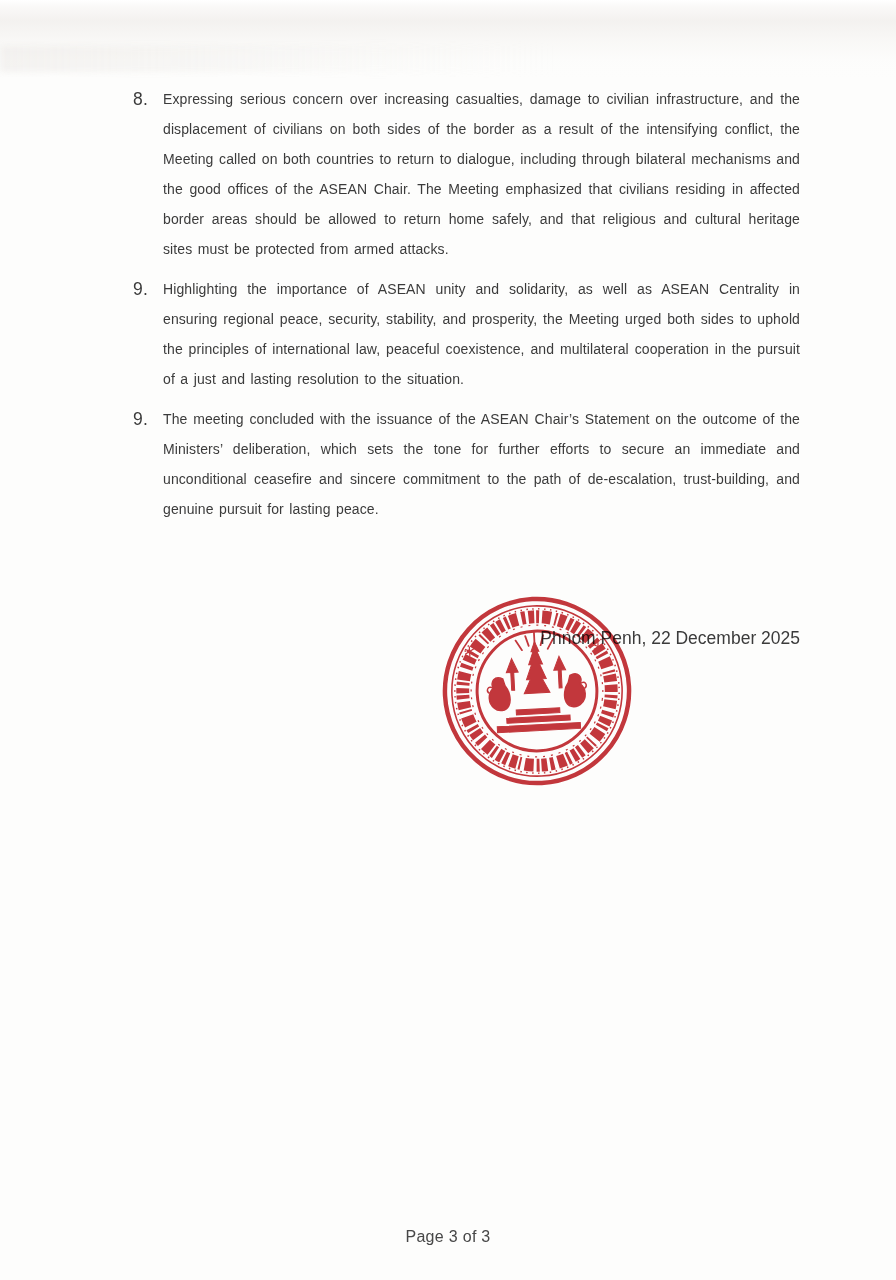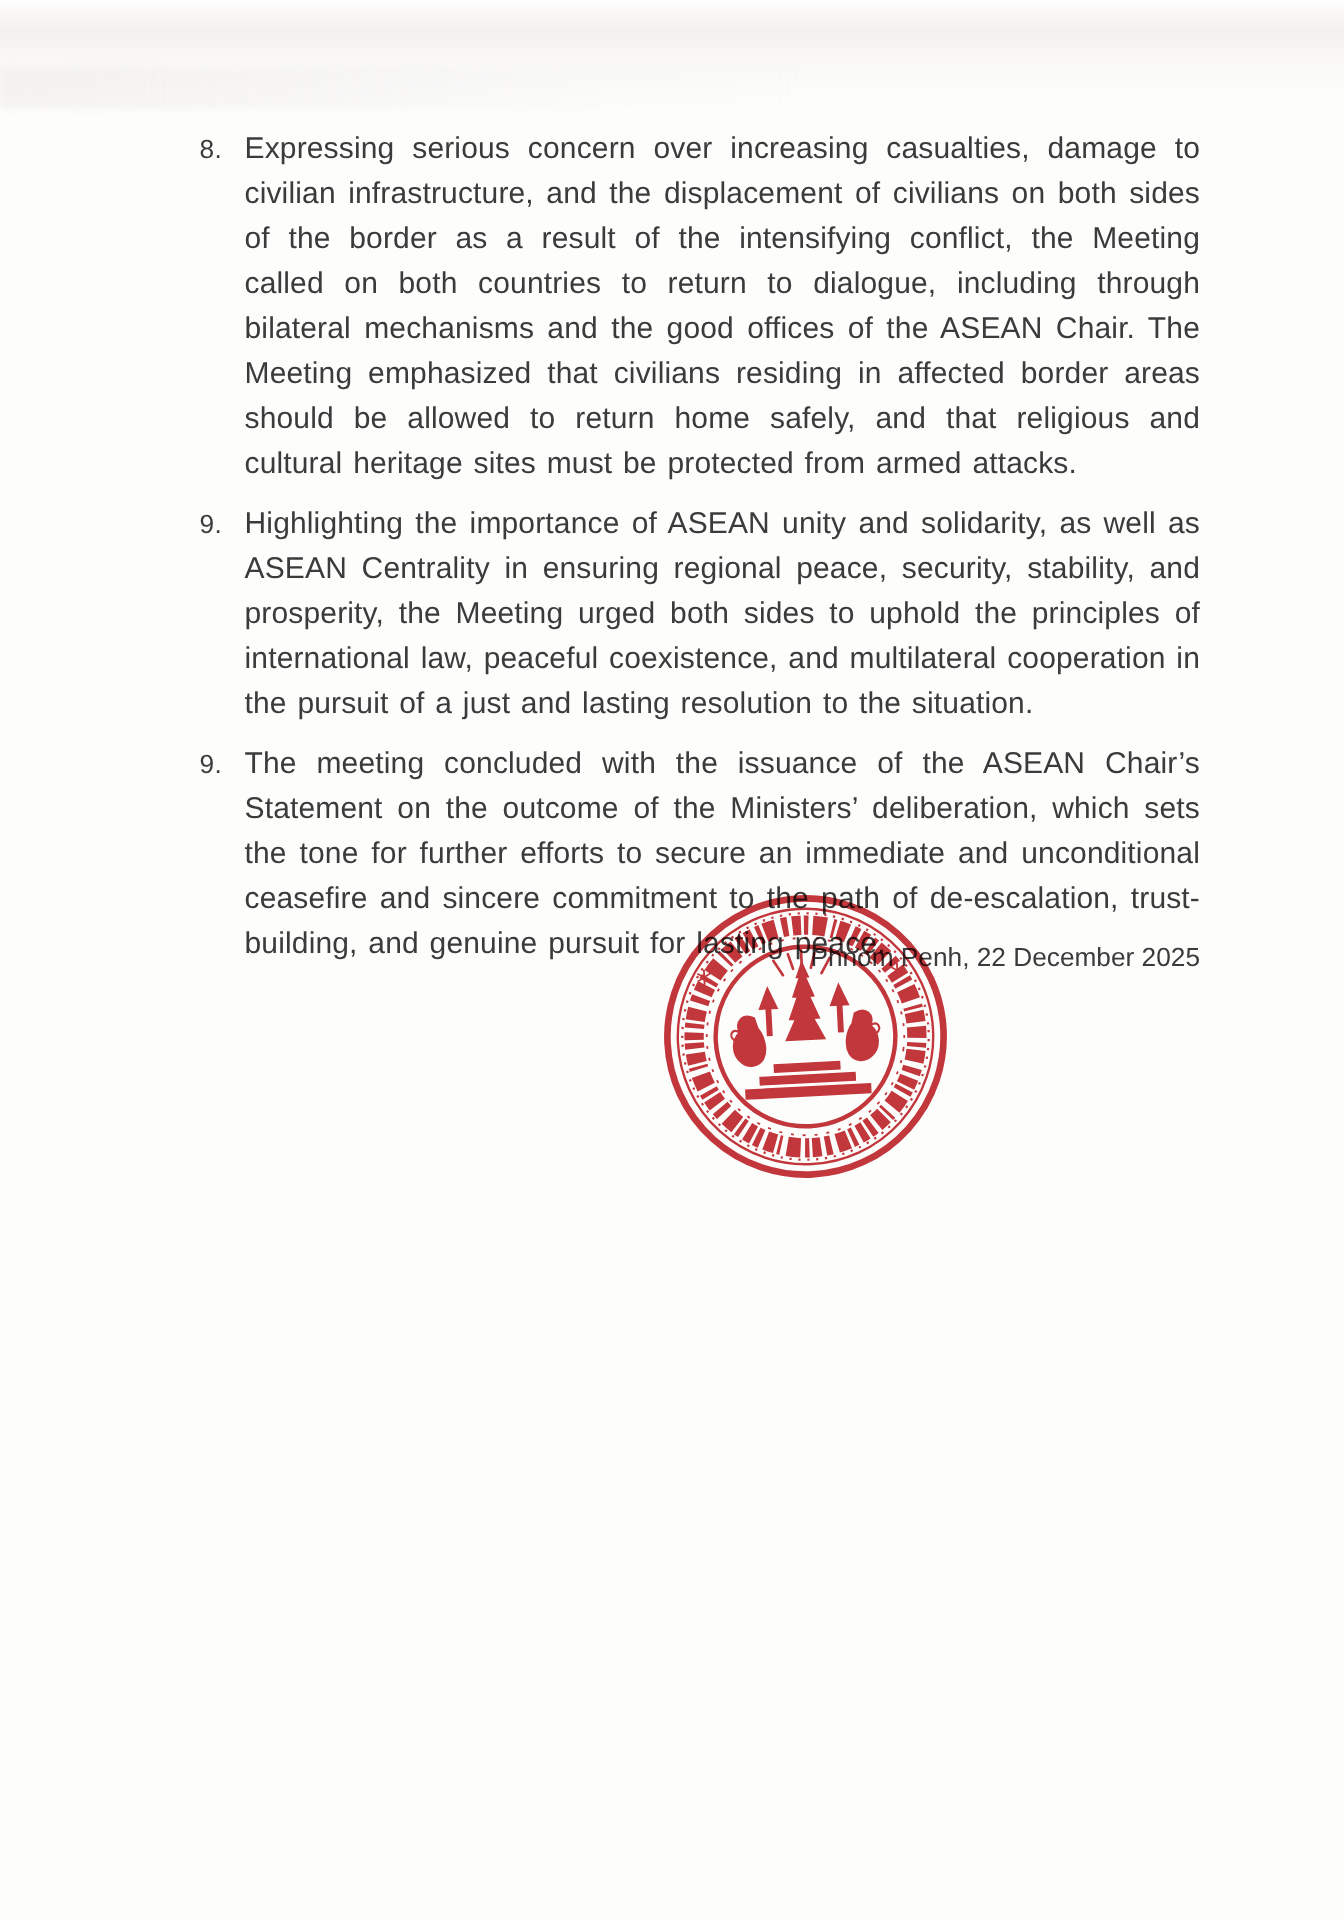--- a/index.html
+++ b/index.html
@@ -55,21 +55,21 @@
     margin: 0 0 10px 0;
   }
   .para-num {
     flex: 0 0 30px;
     font-size: 17.5px;
     line-height: 30px;
     letter-spacing: 0.2px;
   }
   .para-text {
     flex: 1;
-    font-size: 20px;
+    font-size: 14px;
     line-height: 30px;
     text-align: justify;
     text-justify: inter-word;
     letter-spacing: 0.1px;
     word-spacing: 1.5px;
   }
 
   .dateline {
     position: absolute;
     top: 625px;
@@ -168,14 +168,15 @@
         <path d="M34,-14 C42,-18 47,-12 44,-5 C50,0 50,10 44,15 C40,19 32,19 29,13 C26,7 28,-2 32,-7 Z" stroke-width="1.5"></path>
         <path d="M44,-5 C49,-9 52,-3 48,0" fill="none" stroke-width="1.5"></path>
 
         <rect x="-22" y="18" width="44" height="5"></rect>
         <rect x="-32" y="26" width="64" height="5"></rect>
         <rect x="-42" y="34" width="84" height="6"></rect>
       </g>
     </svg>
   </div>
 
+  <div class="footer">Page 3 of 3</div>
 
 </div>
 
 </body></html>

